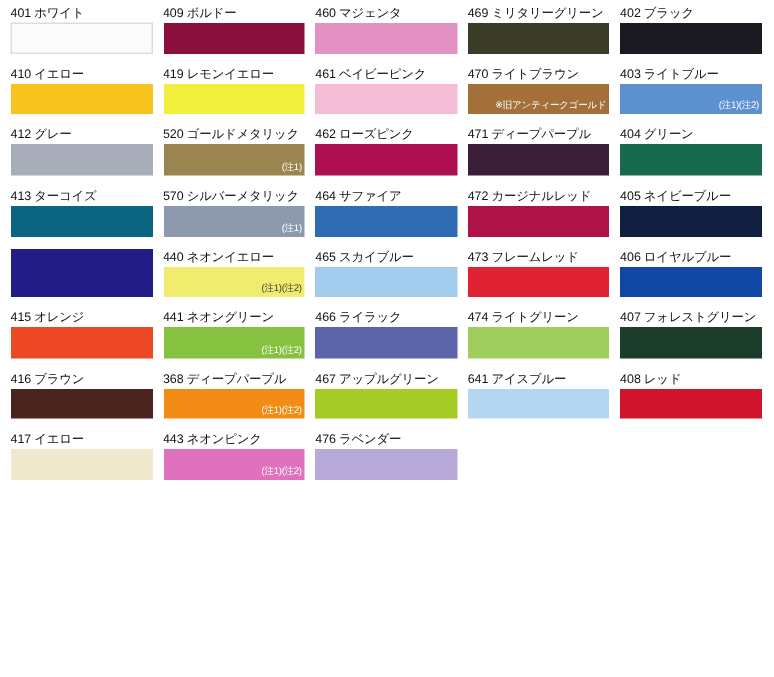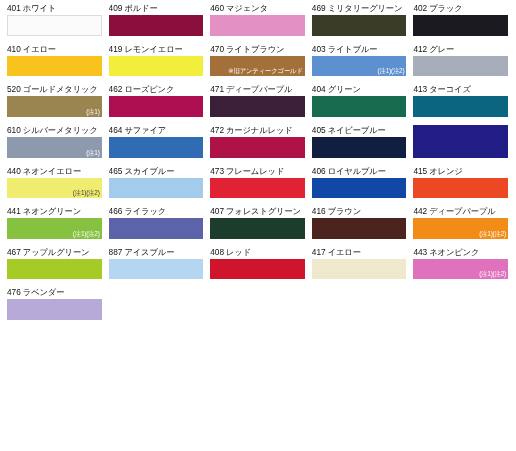--- a/index.html
+++ b/index.html
@@ -104,20 +104,24 @@
     </div>
     <div class="swatch-cell">
       <div class="swatch-label"><span class="code">410</span><span class="name">イエロー</span></div>
       <div class="swatch-chip" style="background-color: rgb(247, 195, 28);"></div>
     </div>
     <div class="swatch-cell">
       <div class="swatch-label"><span class="code">419</span><span class="name">レモンイエロー</span></div>
       <div class="swatch-chip" style="background-color: rgb(242, 239, 60);"></div>
     </div>
     <div class="swatch-cell">
+      <div class="swatch-label"><span class="code">461</span><span class="name">ベイビーピンク</span></div>
+      <div class="swatch-chip" style="background-color: rgb(245, 188, 214);"></div>
+    </div>
+    <div class="swatch-cell">
       <div class="swatch-label"><span class="code">470</span><span class="name">ライトブラウン</span></div>
       <div class="swatch-chip" style="background-color: rgb(163, 112, 58);">
         <span class="chip-note on-mid">※旧アンティークゴールド</span>
       </div>
     </div>
     <div class="swatch-cell">
       <div class="swatch-label"><span class="code">403</span><span class="name">ライトブルー</span></div>
       <div class="swatch-chip" style="background-color: rgb(93, 144, 207);">
         <span class="chip-note on-mid">(注1)(注2)</span>
       </div>
@@ -142,21 +146,21 @@
     </div>
     <div class="swatch-cell">
       <div class="swatch-label"><span class="code">404</span><span class="name">グリーン</span></div>
       <div class="swatch-chip" style="background-color: rgb(24, 106, 79);"></div>
     </div>
     <div class="swatch-cell">
       <div class="swatch-label"><span class="code">413</span><span class="name">ターコイズ</span></div>
       <div class="swatch-chip" style="background-color: rgb(11, 100, 128);"></div>
     </div>
     <div class="swatch-cell">
-      <div class="swatch-label"><span class="code">610</span><span class="name">シルバーメタリック</span></div>
+      <div class="swatch-label"><span class="code">570</span><span class="name">シルバーメタリック</span></div>
       <div class="swatch-chip" style="background-color: rgb(141, 154, 173);">
         <span class="chip-note on-mid">(注1)</span>
       </div>
     </div>
     <div class="swatch-cell">
       <div class="swatch-label"><span class="code">464</span><span class="name">サファイア</span></div>
       <div class="swatch-chip" style="background-color: rgb(47, 108, 180);"></div>
     </div>
     <div class="swatch-cell">
       <div class="swatch-label"><span class="code">472</span><span class="name">カージナルレッド</span></div>
@@ -195,39 +199,43 @@
       <div class="swatch-label"><span class="code">441</span><span class="name">ネオングリーン</span></div>
       <div class="swatch-chip" style="background-color: rgb(134, 193, 64);">
         <span class="chip-note on-mid">(注1)(注2)</span>
       </div>
     </div>
     <div class="swatch-cell">
       <div class="swatch-label"><span class="code">466</span><span class="name">ライラック</span></div>
       <div class="swatch-chip" style="background-color: rgb(92, 99, 168);"></div>
     </div>
     <div class="swatch-cell">
+      <div class="swatch-label"><span class="code">474</span><span class="name">ライトグリーン</span></div>
+      <div class="swatch-chip" style="background-color: rgb(161, 204, 94);"></div>
+    </div>
+    <div class="swatch-cell">
       <div class="swatch-label"><span class="code">407</span><span class="name">フォレストグリーン</span></div>
       <div class="swatch-chip" style="background-color: rgb(29, 61, 44);"></div>
     </div>
     <div class="swatch-cell">
       <div class="swatch-label"><span class="code">416</span><span class="name">ブラウン</span></div>
       <div class="swatch-chip" style="background-color: rgb(75, 36, 32);"></div>
     </div>
     <div class="swatch-cell">
-      <div class="swatch-label"><span class="code">442</span><span class="name">ディープパープル</span></div>
+      <div class="swatch-label"><span class="code">368</span><span class="name">ディープパープル</span></div>
       <div class="swatch-chip" style="background-color: rgb(242, 140, 22);">
         <span class="chip-note on-mid">(注1)(注2)</span>
       </div>
     </div>
     <div class="swatch-cell">
       <div class="swatch-label"><span class="code">467</span><span class="name">アップルグリーン</span></div>
       <div class="swatch-chip" style="background-color: rgb(164, 203, 38);"></div>
     </div>
     <div class="swatch-cell">
-      <div class="swatch-label"><span class="code">887</span><span class="name">アイスブルー</span></div>
+      <div class="swatch-label"><span class="code">641</span><span class="name">アイスブルー</span></div>
       <div class="swatch-chip" style="background-color: rgb(180, 214, 241);"></div>
     </div>
     <div class="swatch-cell">
       <div class="swatch-label"><span class="code">408</span><span class="name">レッド</span></div>
       <div class="swatch-chip" style="background-color: rgb(207, 20, 43);"></div>
     </div>
     <div class="swatch-cell">
       <div class="swatch-label"><span class="code">417</span><span class="name">イエロー</span></div>
       <div class="swatch-chip" style="background-color: rgb(240, 232, 205);"></div>
     </div>

